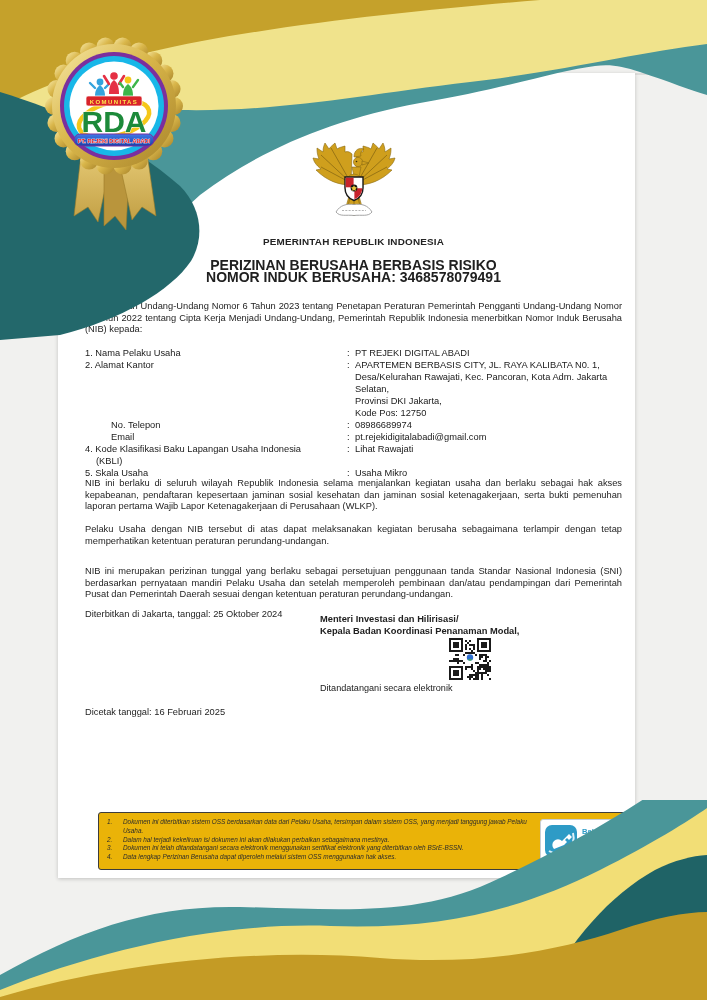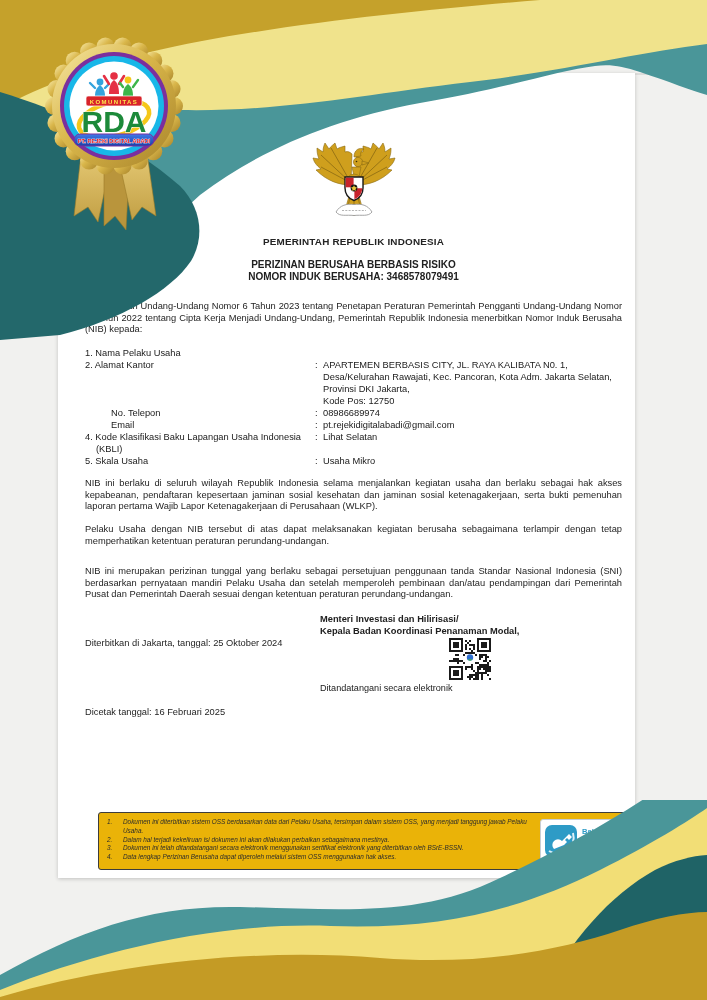--- a/index.html
+++ b/index.html
@@ -7,32 +7,32 @@
          font-family:"Liberation Sans",sans-serif;color:#202020;}
   .bg-sheet-line{position:absolute;left:590px;right:0;top:73px;height:2px;background:#dddddb;}
   .paper{position:absolute;left:58px;top:73px;width:577px;height:805px;background:#ffffff;
          box-shadow:0 1px 4px rgba(0,0,0,.20);}
   .abs{position:absolute;left:27px;right:13px;}
   .center{text-align:center;}
   .justify{text-align:justify;}
   .b{font-weight:bold;}
   .doc-text{font-size:9.3px;line-height:11.6px;color:#242424;}
   .gov-title{top:163px;font-size:9.9px;letter-spacing:.2px;}
-  .doc-title{top:186px;font-size:10px;line-height:12px;}
+  .doc-title{top:186px;font-size:14px;line-height:12px;}
   .intro{top:228px;}
   .fields{top:274px;font-size:9.3px;line-height:12px;}
-  .frow{display:flex;}
+  .frow{display:flex;gap:32px;}
   .flabel{width:230px;flex:0 0 230px;text-indent:-11px;padding-left:11px;box-sizing:border-box;}
   .flabel.ind{padding-left:26px;text-indent:0;}
   .fvalue{position:relative;padding-left:8px;flex:1;}
   .fvalue:before{content:":";position:absolute;left:0;top:0;}
   .para1{top:405px;}
   .para2{top:451px;}
   .para3{top:493px;}
-  .issued{top:536px;margin-top:29px;}
+  .issued{top:536px;}
   .sig{top:540px;left:262px;right:auto;width:300px;text-align:left;font-size:9.3px;line-height:12px;}
   .qr-wrap{margin:1px auto 2px;width:42px;height:42px;}
   .esign{font-size:9.1px;}
   .printed{top:634px;}
   .footbox{top:739px;left:40px;right:auto;width:514px;height:56px;border:1.2px solid #3c3c3c;
            border-radius:3px;background:#eab308;padding-left:22px;}
   .notes{position:absolute;left:8px;top:5px;right:104px;font-size:6.4px;line-height:8.8px;
          font-style:italic;color:#2b2b2b;}
   .nrow{display:flex;}
   .nnum{flex:0 0 16px;}
@@ -97,20 +97,23 @@
     <div class="abs center b doc-title">
       <div>PERIZINAN BERUSAHA BERBASIS RISIKO</div>
       <div>NOMOR INDUK BERUSAHA: 3468578079491</div>
     </div>
 
     <div class="abs doc-text justify intro">Berdasarkan Undang-Undang Nomor 6 Tahun 2023 tentang Penetapan Peraturan Pemerintah Pengganti Undang-Undang Nomor 2 Tahun 2022 tentang Cipta Kerja Menjadi Undang-Undang, Pemerintah Republik Indonesia menerbitkan Nomor Induk Berusaha (NIB) kepada:</div>
 
     <div class="abs fields" id="fields">
         <div class="frow">
           <div class="flabel">1. Nama Pelaku Usaha</div>
+          <div class="fvalue">
+            <div>PT REJEKI DIGITAL ABADI</div>
+          </div>
         </div>
         <div class="frow">
           <div class="flabel">2. Alamat Kantor</div>
           <div class="fvalue">
             <div>APARTEMEN BERBASIS CITY, JL. RAYA KALIBATA N0. 1,</div>
             <div>Desa/Kelurahan Rawajati, Kec. Pancoran, Kota Adm. Jakarta Selatan,</div>
             <div>Provinsi DKI Jakarta,</div>
             <div>Kode Pos: 12750</div>
           </div>
         </div>
@@ -122,21 +125,21 @@
         </div>
         <div class="frow">
           <div class="flabel ind">Email</div>
           <div class="fvalue">
             <div>pt.rejekidigitalabadi@gmail.com</div>
           </div>
         </div>
         <div class="frow">
           <div class="flabel">4. Kode Klasifikasi Baku Lapangan Usaha Indonesia (KBLI)</div>
           <div class="fvalue">
-            <div>Lihat Selatan</div>
+            <div>Lihat Rawajati</div>
           </div>
         </div>
         <div class="frow">
           <div class="flabel">5. Skala Usaha</div>
           <div class="fvalue">
             <div>Usaha Mikro</div>
           </div>
         </div>
       </div>
 

